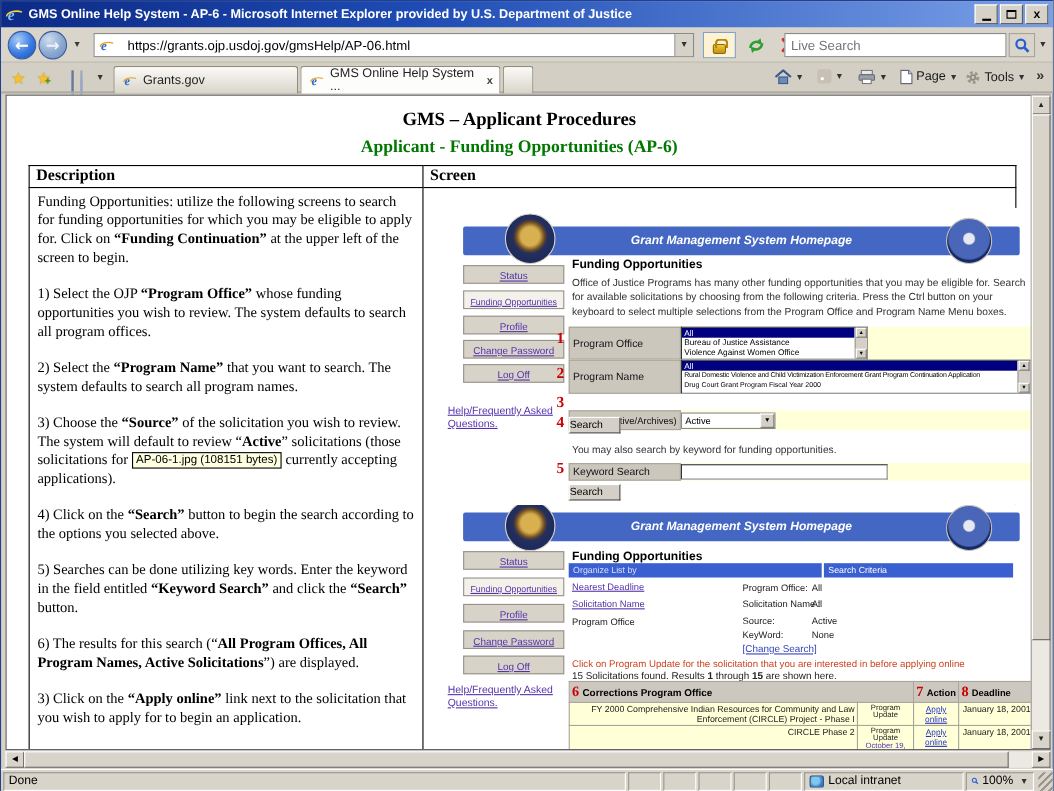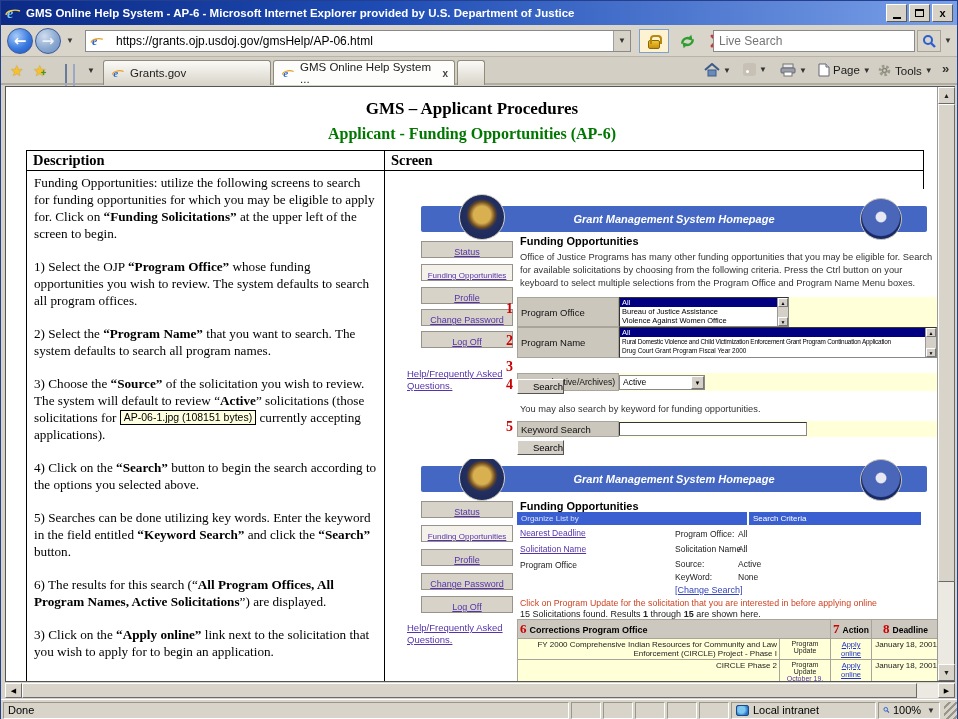--- a/index.html
+++ b/index.html
@@ -126,21 +126,21 @@
   .listbox { background:#fff; border:1px solid #888; border-style:inset; display:flex; flex-shrink:0; }
   .lb-opts { flex:1; overflow:hidden; }
   .lb-opt { font-size:7.5px; line-height:9px; white-space:nowrap; overflow:hidden; padding-left:2px; color:#000; }
   .lb-opt.sel { background:#000080; color:#fff; }
   .lb-sb { width:11px; background:#d4d0c8; border-left:1px solid #999; display:flex; flex-direction:column; justify-content:space-between; }
   .lb-ar { font-size:5px; text-align:center; line-height:8px; background:#d4d0c8; border:1px solid; border-color:#fff #777 #777 #fff; height:9px; }
   .gselect { height:15px; width:86px; background:#fff; border:1px solid #888; display:flex; align-self:center; }
   .gselect .val { flex:1; font-size:8.5px; line-height:13px; padding-left:3px; }
   .gselect .da { width:13px; background:#d4d0c8; border:1px solid; border-color:#fff #777 #777 #fff; font-size:6px; text-align:center; line-height:12px; }
   .gbutton { position:absolute; width:47px; height:15px; background:#d4d0c8; border:1px solid;
-    border-color:#fff #555 #555 #fff; font-size:9.5px; text-align:right; line-height:13px; color:#000; }
+    border-color:#fff #555 #555 #fff; font-size:9.5px; text-align:left; line-height:13px; color:#000; }
   .gnote { position:absolute; left:117px; font-size:9.3px; color:#333; }
   .ginput { height:14px; background:#fff; border:1px solid #888; border-style:inset; align-self:center; }
   .rnum { position:absolute; color:#cc0000; font:bold 14px "Liberation Serif",serif; }
   .rn { color:#cc0000; font:bold 13px "Liberation Serif",serif; margin-right:3px; }
 
   .obar { position:absolute; left:114px; top:53px; width:404px; height:13px; display:flex; gap:2px; }
   .obar .seg { background:#3a5fd0; color:#fff; font-size:8px; line-height:13px; padding-left:4px; }
   .obar .seg1 { width:230px; color:#d8e0f8; }
   .obar .seg2 { flex:1; }
   .olink { position:absolute; left:117px; font-size:8.5px; }
@@ -308,21 +308,21 @@
       <div class="doc-sub">Applicant - Funding Opportunities (AP-6)</div>
 
       <table class="help-table">
         <tbody>
             <tr>
           <th class="col-desc">Description</th>
           <th>Screen</th>
         </tr>
         <tr>
           <td class="desc-cell">
-            <p class="dp"><span>Funding Opportunities: utilize the following screens to search for funding opportunities for which you may be eligible to apply for.  Click on </span><b>“Funding Solicitations”</b><span> at the upper left of the screen to begin.</span></p>
+            <p class="dp"><span>Funding Opportunities: utilize the following screens to search for funding opportunities for which you may be eligible to apply for.  Click on </span><b>“Funding Continuation”</b><span> at the upper left of the screen to begin.</span></p>
             <p class="dp"><span>1) Select the OJP </span><b>“Program Office”</b><span> whose funding opportunities you wish to review.  The system defaults to search all program offices.</span></p>
             <p class="dp"><span>2) Select the </span><b>“Program Name”</b><span> that you want to search. The system defaults to search all program names.</span></p>
             <p class="dp"><span>3) Choose the </span><b>“Source”</b><span> of the solicitation you wish to review.  The system will default to review “</span><b>Active</b><span>” solicitations (those solicitations for </span><span class="tip">AP-06-1.jpg (108151 bytes)</span><span> currently accepting applications).</span></p>
             <p class="dp"><span>4) Click on the </span><b>“Search”</b><span> button to begin the search according to the options you selected above.</span></p>
             <p class="dp"><span>5) Searches can be done utilizing key words.  Enter the keyword in the field entitled </span><b>“Keyword Search”</b><span> and click the </span><b>“Search”</b><span> button.</span></p>
             <p class="dp"><span>6) The results for this search (“</span><b>All Program Offices, All Program Names, Active Solicitations</b><span>”) are displayed.</span></p>
             <p class="dp"><span>3) Click on the </span><b>“Apply online”</b><span> link next to the solicitation that you wish to apply for to begin an application.</span></p>
           </td>
           <td class="screen-cell">
 
@@ -428,21 +428,21 @@
               <a class="chsearch" style="top:126px;">[Change Search]</a>
 
               <div class="rednote" style="top:139px;">Click on Program Update for the solicitation that you are interested in before applying online</div>
               <div class="resline" style="top:150px;"><span>15 Solicitations found. Results </span><b>1</b><span> through </span><b>15</b><span> are shown here.</span></div>
 
               <table class="rtable">
                 <tbody>
                       <tr>
                   <td class="ghead" colspan="2" style="width:320px;"><span class="rn">6</span><span>Corrections Program Office</span></td>
                   <td class="ghead" style="width:36px;font-size:8.5px;"><span class="rn">7</span><span>Action</span></td>
-                  <td class="ghead" style="width:68px;font-size:8.5px;text-align:center;"><span class="rn">8</span><span>Deadline</span></td>
+                  <td class="ghead" style="width:68px;font-size:8.5px;"><span class="rn">8</span><span>Deadline</span></td>
                 </tr>
                 <tr>
                   <td class="body" style="width:262px;">FY 2000 Comprehensive Indian Resources for Community and Law Enforcement (CIRCLE) Project - Phase I</td>
                   <td class="body small">Program Update</td>
                   <td class="body small"><a class="alink">Apply online</a></td>
                   <td class="body">January 18, 2001</td>
                 </tr>
                 <tr>
                   <td class="body">CIRCLE Phase 2</td>
                   <td class="body small"><span>Program Update</span><br><a class="plink">October 19, 2000</a></td>

